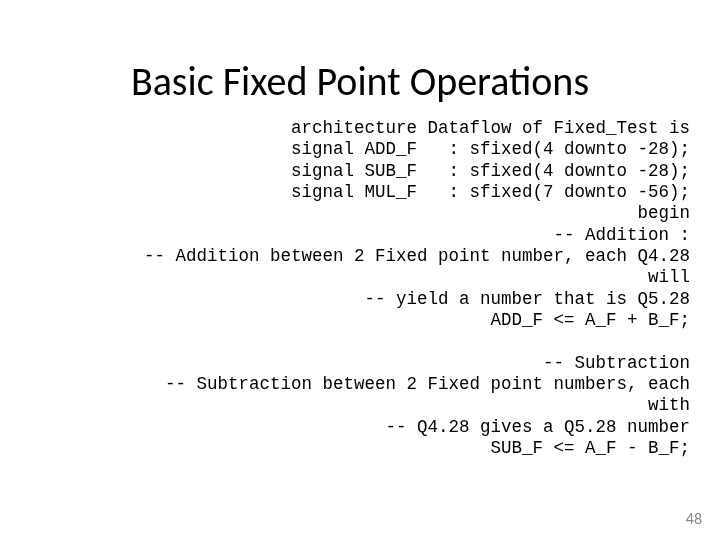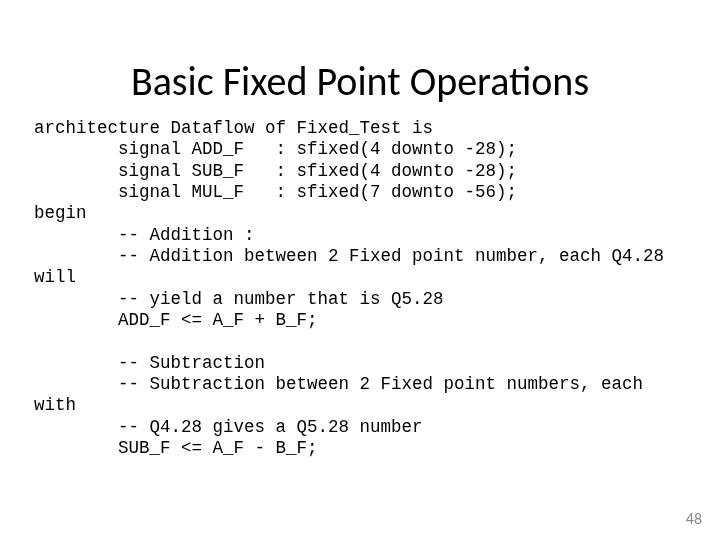--- a/index.html
+++ b/index.html
@@ -32,20 +32,21 @@
   .code {
     position: absolute;
     top: 118px;
     left: 34px;
     right: 30px;
     font-family: "Courier New", Courier, monospace;
     font-size: 17.5px;
     line-height: 1.22;
     white-space: pre;
     font-weight: 400;
+    text-align: right;
   }
   .page-num {
     position: absolute;
     right: 18px;
     bottom: 12px;
     font-size: 16px;
     color: #8a8a8a;
     font-family: Calibri, Arial, sans-serif;
   }
 </style>

